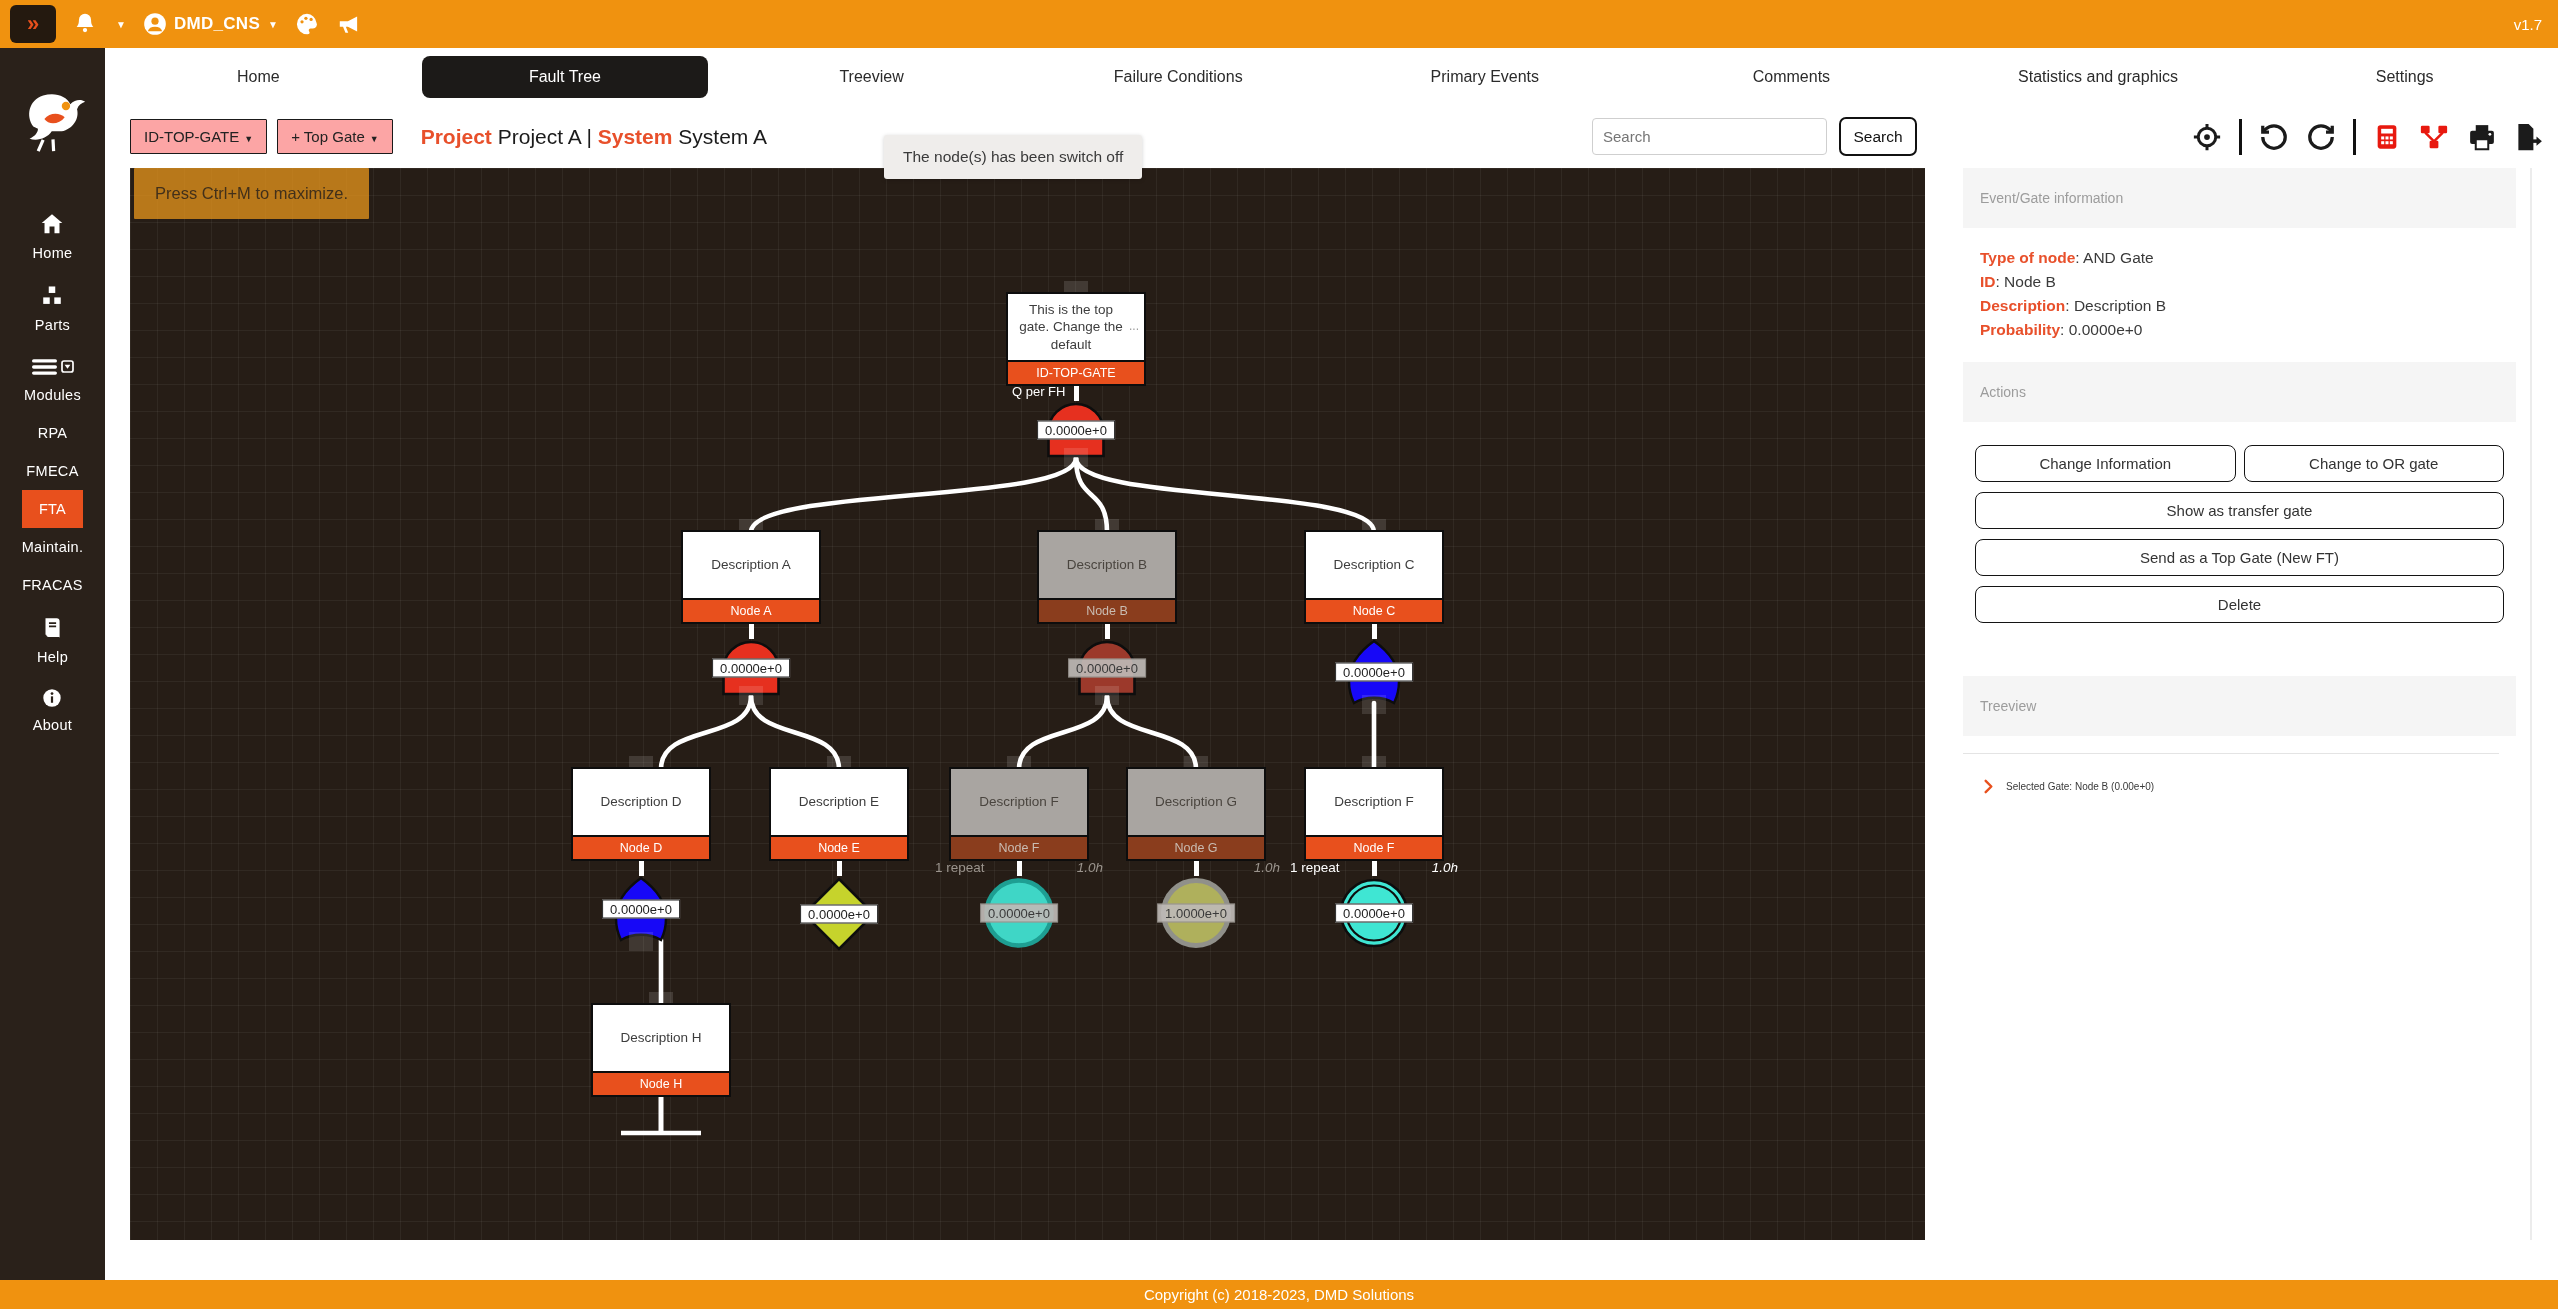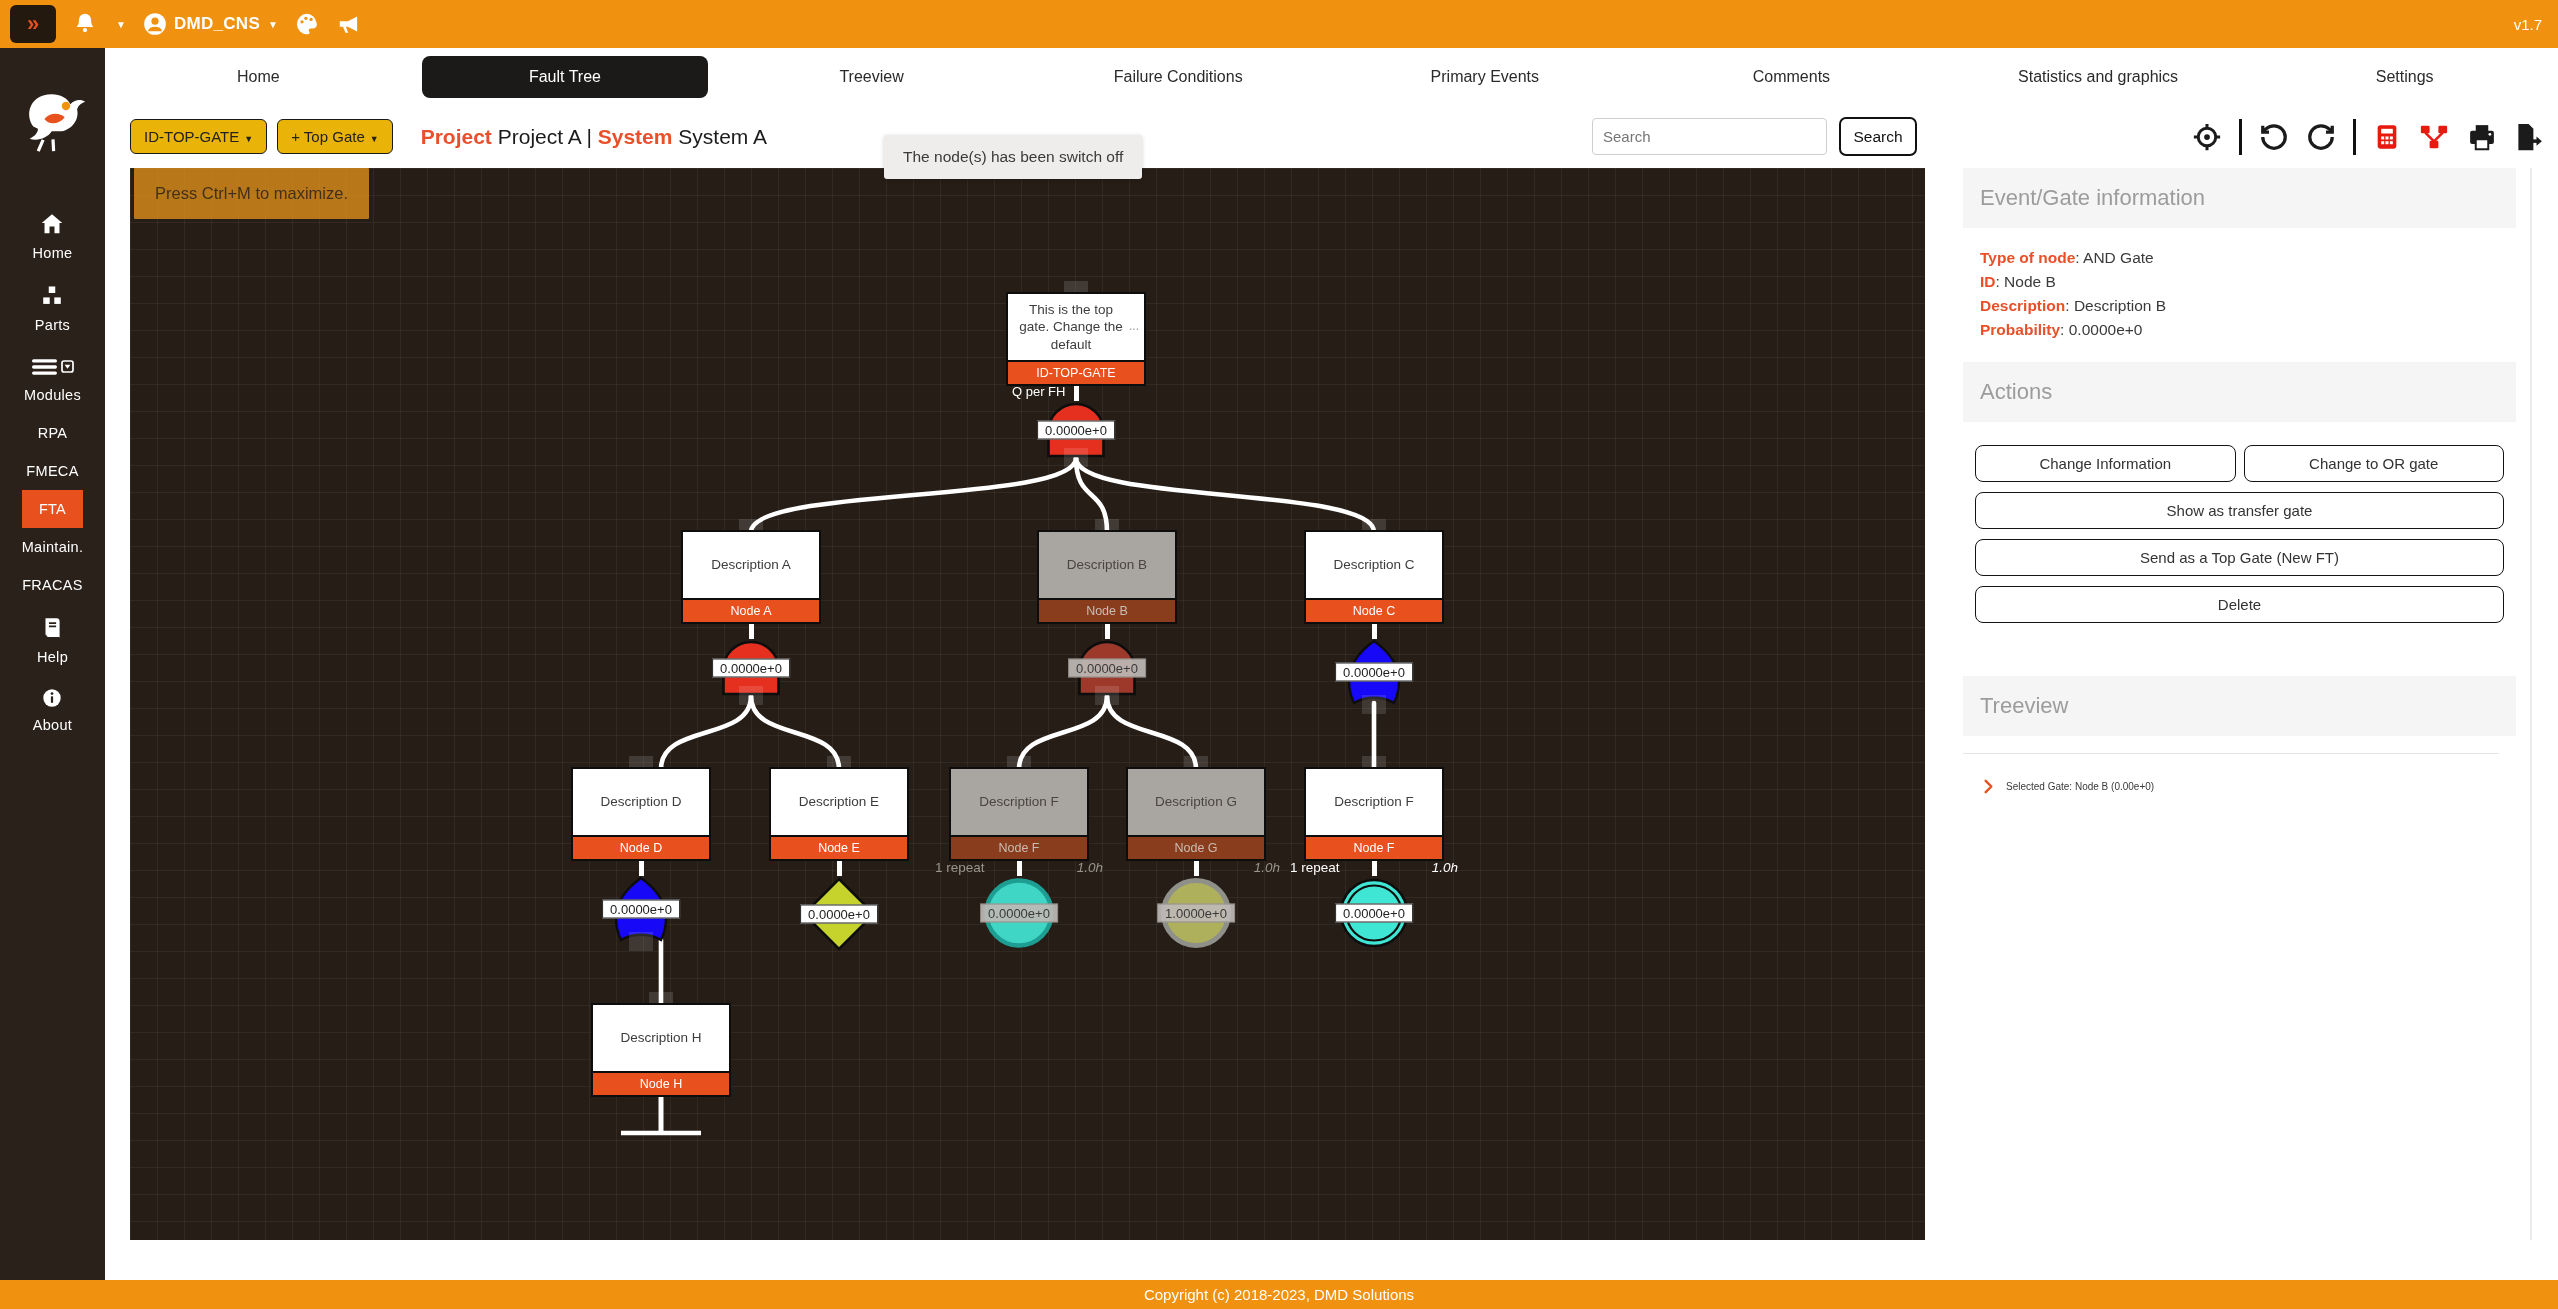--- a/index.html
+++ b/index.html
@@ -47,21 +47,21 @@
     flex:1; text-align:center; font-size:16px; color:#2b2b2b; cursor:pointer;
     padding:12px 0; margin:0 10px; border-radius:8px;
   }
   .tab.active { background:#1C1A18; color:#fff; }
   
   .toolbar {
     position:absolute; left:105px; top:105px; width:2453px; height:63px;
     background:#fff; display:flex; align-items:center; padding-left:25px; z-index:30;
   }
   .btn-outline {
-    border:1.5px solid #1a1a1a; border-radius:6px; background:#eab308;
+    border:1.5px solid #1a1a1a; border-radius:1px; background:#fca5a5;
     font-size:15px; color:#222; padding:8px 13px; cursor:pointer; white-space:nowrap;
   }
   .btn-outline .caret-d { font-size:9px; margin-left:5px; color:#222; }
   .dd-gap { width:10px; }
   .project-title { margin-left:28px; font-size:21px; color:#1b1b1b; white-space:nowrap; }
   .project-title .accent { color:#E8502B; font-weight:bold; }
   .search-input {
     position:absolute; left:1487px; top:13px; width:235px; height:37px;
     border:1px solid #cfcfcf; border-radius:4px; font-size:15px; padding:0 10px;
     color:#333; font-family:"Liberation Sans",sans-serif;
@@ -133,21 +133,21 @@
   .n-side.left { left:-14px; } .n-side.right { right:-14px;font-style:italic; }
   .node.dim .n-side { color:#9B948D; }
   .g-tab {
     position:absolute; bottom:-9px; left:50%; transform:translateX(-50%);
     width:24px; height:19px; background:rgba(255,255,255,.12); z-index:2;
   }
   .q-label { position:absolute; left:6px; top:92px; color:#fff; font-size:13px; z-index:3; }
   
   .panel { position:absolute; left:1963px; top:168px; width:553px; z-index:20; }
   .p-header {
-    height:60px; background:#F5F5F5; color:#9C9C9C; font-size:22px;
+    height:60px; background:#F5F5F5; color:#9C9C9C; font-size:14px;
     display:flex; align-items:center; padding:0 17px;
   }
   .p-info { margin:18px 17px 20px; font-size:15.5px; color:#3a3a3a; }
   .p-info div { line-height:24px; }
   .p-label { color:#E8502B; font-weight:bold; }
   .p-actions { margin:23px 12px 0; }
   .p-btn {
     display:block; width:100%; border:1.5px solid #141414; border-radius:8px;
     background:#fff; font-size:15px; color:#333; padding:9px 0; text-align:center;
     cursor:pointer; margin-bottom:10px; font-family:"Liberation Sans",sans-serif;

